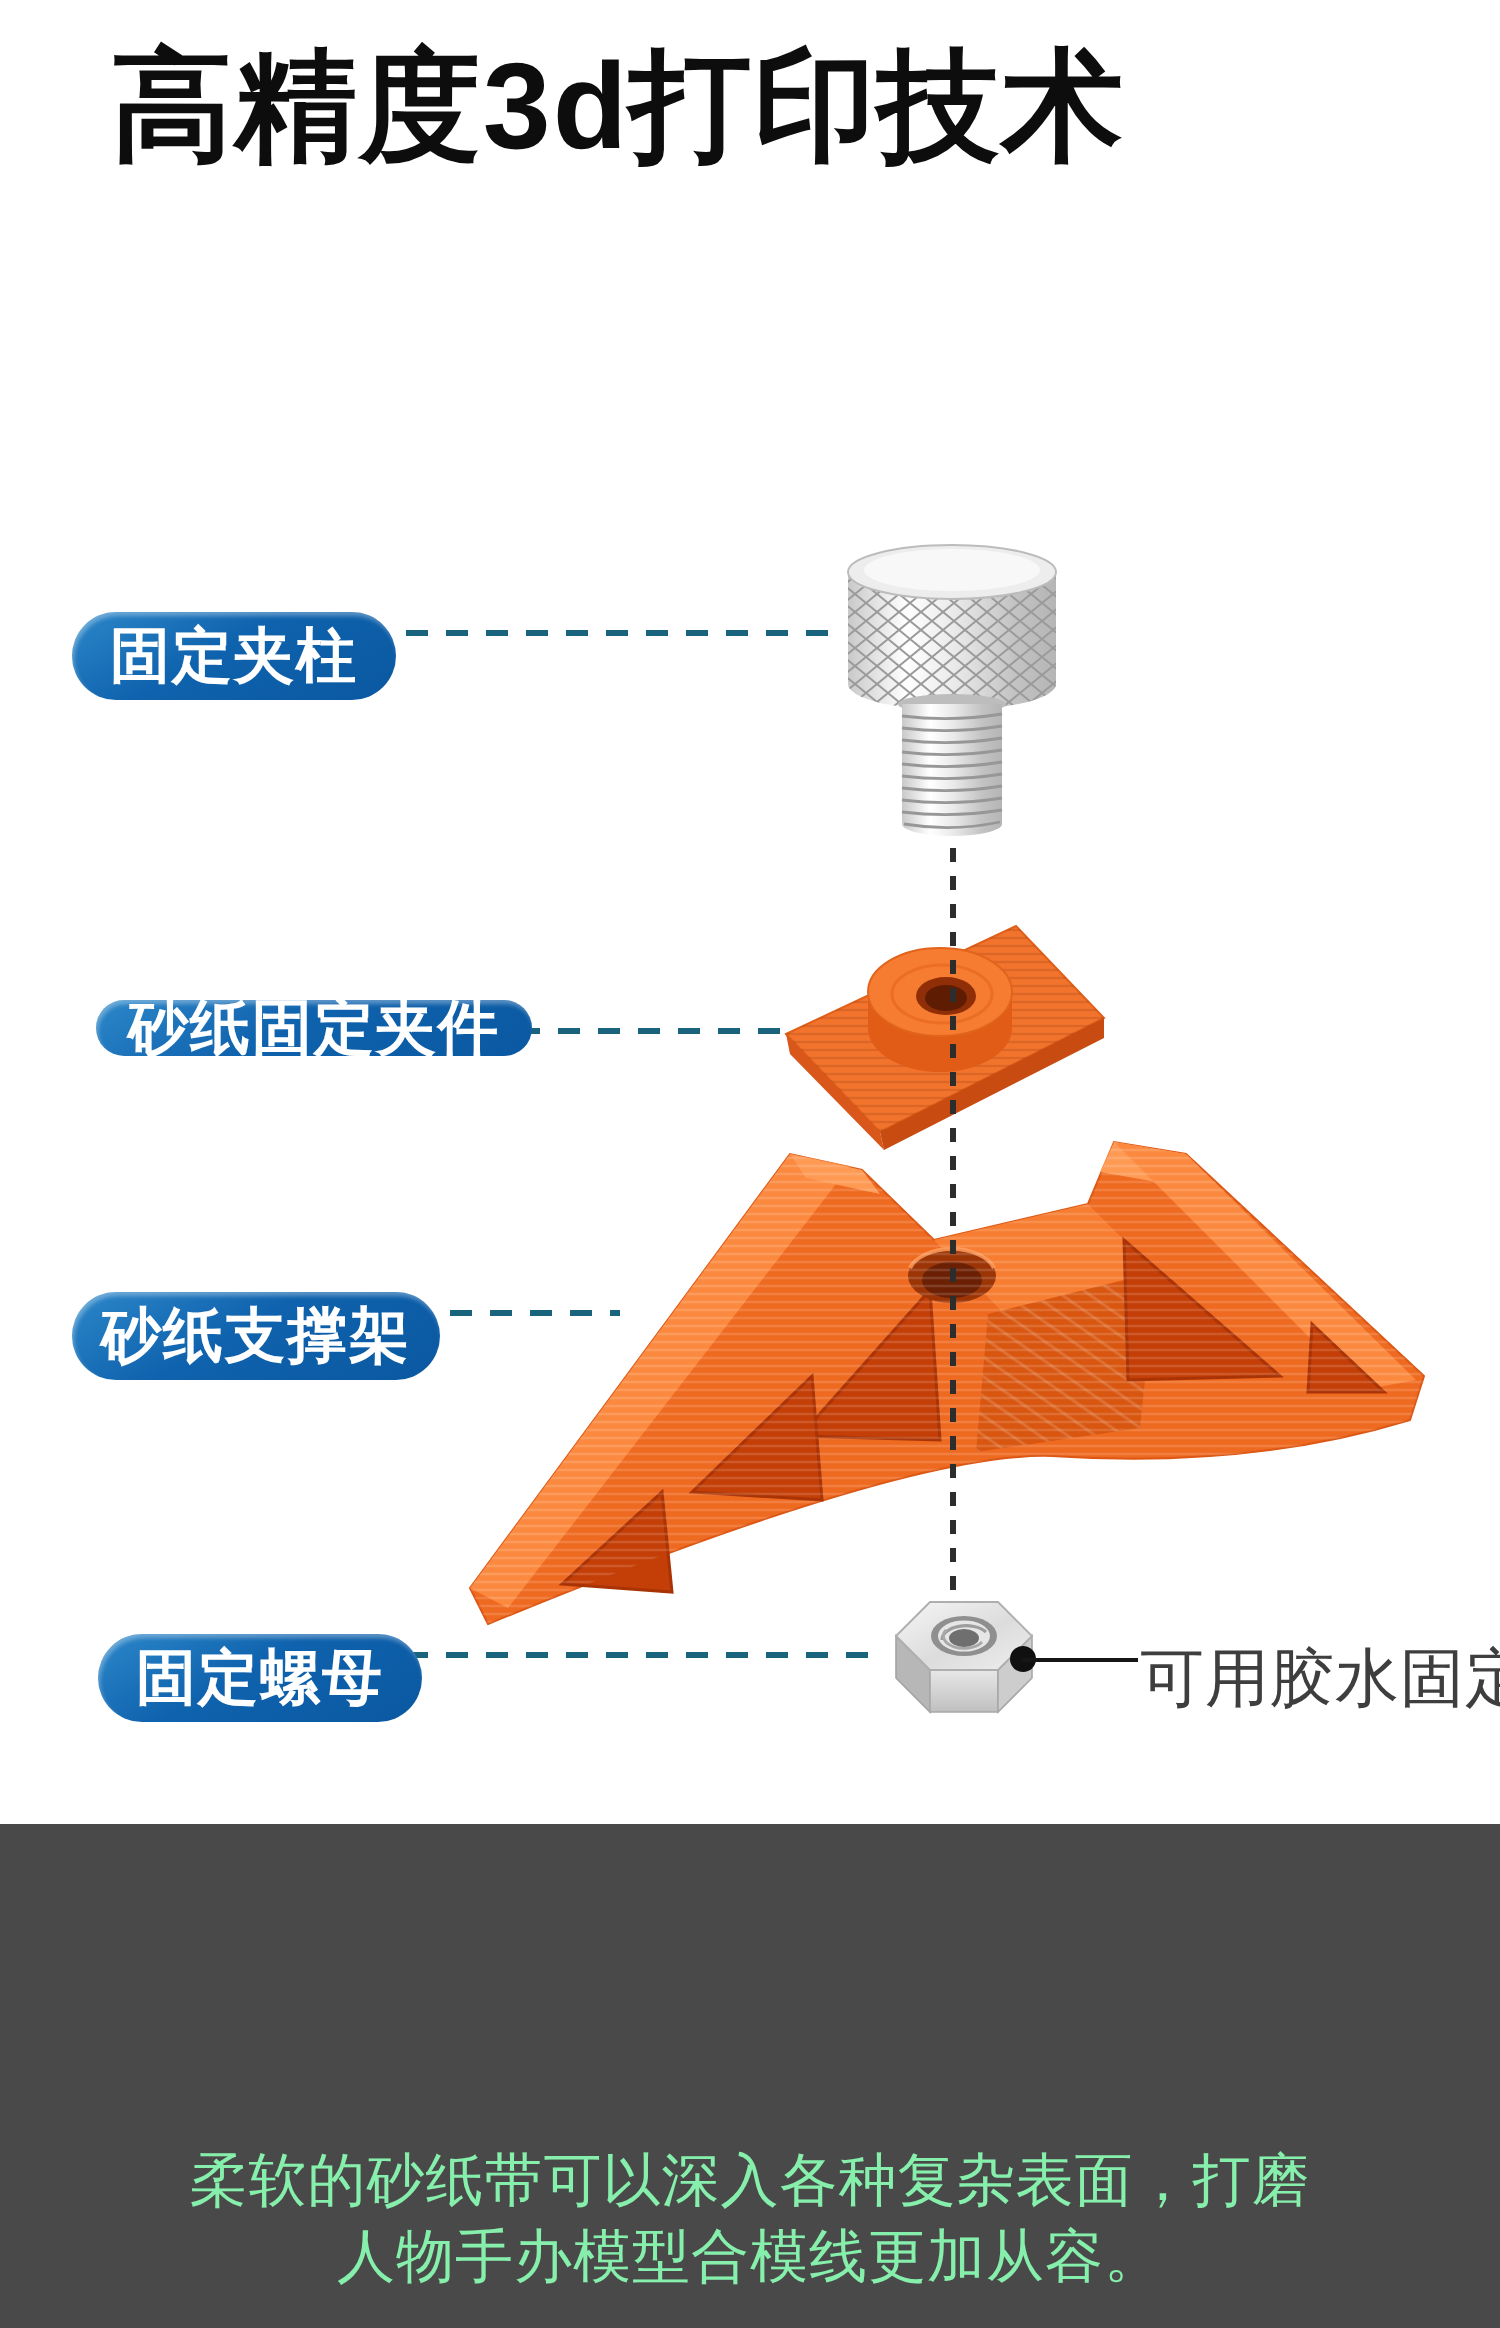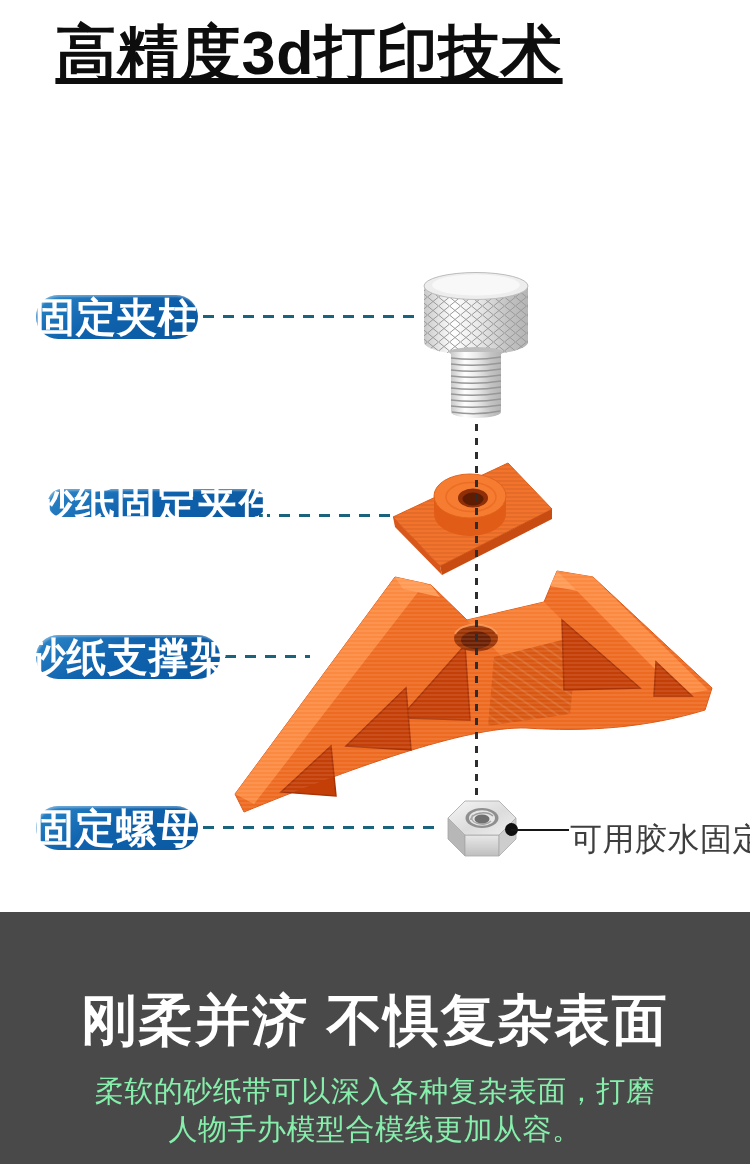--- a/index.html
+++ b/index.html
@@ -1,34 +1,34 @@
 <!DOCTYPE html>
 <html><head>
 <meta charset="utf-8">
 <style>
   html,body{margin:0;padding:0;background:#ffffff;}
   .page{
     position:relative;width:750px;height:1164px;background:#ffffff;overflow:hidden;
     font-family:"Liberation Sans","DejaVu Sans",sans-serif;
   }
   
-  .hdr{position:absolute;left:0;top:20px;width:618px;text-align:center;color:#0d0d0d;text-decoration:underline;}
+  .hdr{position:absolute;left:0;top:20px;width:618px;text-align:center;color:#0d0d0d;}
   .hdr .t{font-size:61px;line-height:66px;font-weight:900;letter-spacing:1px;white-space:nowrap;}
   
   .pill{
     position:absolute;height:44px;border-radius:24px;
     background:linear-gradient(150deg,#2c87c9 0%,#0f62ad 45%,#0a58a1 100%);
     box-shadow:inset 1px 2px 2px rgba(255,255,255,.32);
-    color:#fff;font-size:40px;font-weight:700;letter-spacing:1px;
-    display:flex;align-items:center;justify-content:center;z-index:10;white-space:nowrap;
+    color:#fff;font-size:30px;font-weight:700;letter-spacing:1px;
+    display:flex;align-items:center;justify-content:center;z-index:10;white-space:nowrap;margin-top:11px;
   }
   .p1{left:36px;top:295px;width:162px;}
   .p2{left:48px;top:489px;width:218px;height:28px;}
   .p3{left:36px;top:635px;width:184px;font-family:Liberation Mono, monospace;}
-  .p4{left:36px;top:806px;width:162px;justify-content:flex-end;}
+  .p4{left:49px;top:806px;width:162px;}
   
   .dash{position:absolute;height:3px;z-index:8;
     background:repeating-linear-gradient(90deg,#19647c 0 11px,transparent 11px 20px);}
   .d1{left:203px;top:315px;width:216px;}
   .d2{left:259px;top:514px;width:133px;}
   .d3{left:225px;top:655px;width:85px;}
   .d4{left:203px;top:826px;width:240px;}
   .vdash{position:absolute;left:475px;top:424px;width:3px;height:376px;z-index:9;
     background:repeating-linear-gradient(180deg,#2d2d2d 0 7px,transparent 7px 14px);}
   
@@ -185,20 +185,19 @@
   </div>
   <div class="pill p4">
     <span>固定螺母</span>
   </div>
 
   <div class="note-dot"></div>
   <div class="note-line"></div>
   <div class="note">可用胶水固定</div>
 
   <div class="footer">
-    <div class="f-head">刚柔并济 不惧复杂表面</div>
     <div class="f-sub">
       <div>柔软的砂纸带可以深入各种复杂表面，打磨</div>
       <div>人物手办模型合模线更加从容。</div>
     </div>
   </div>
 
 </div>
 
 </body></html>

